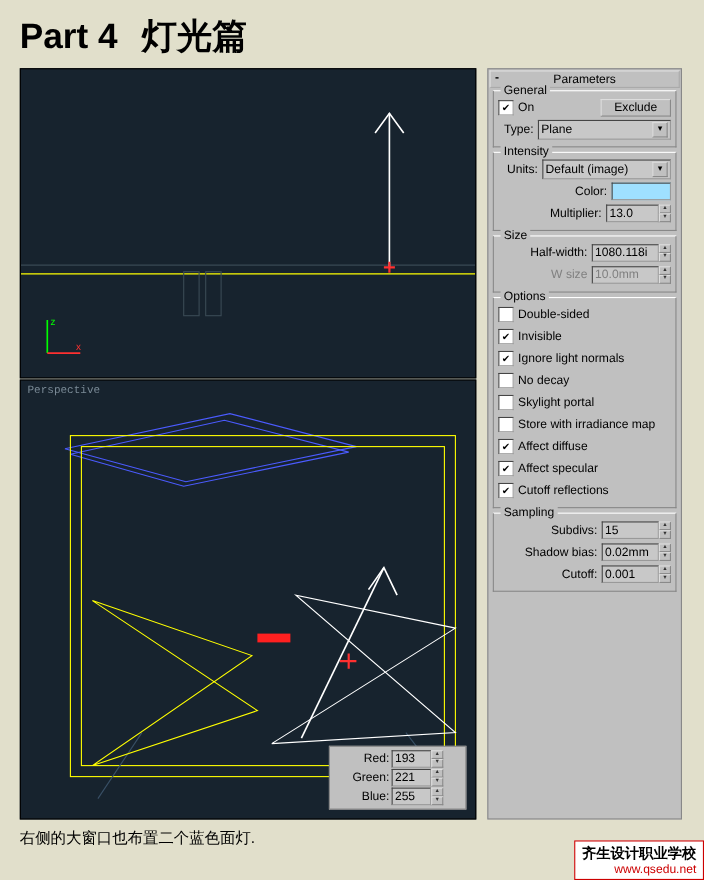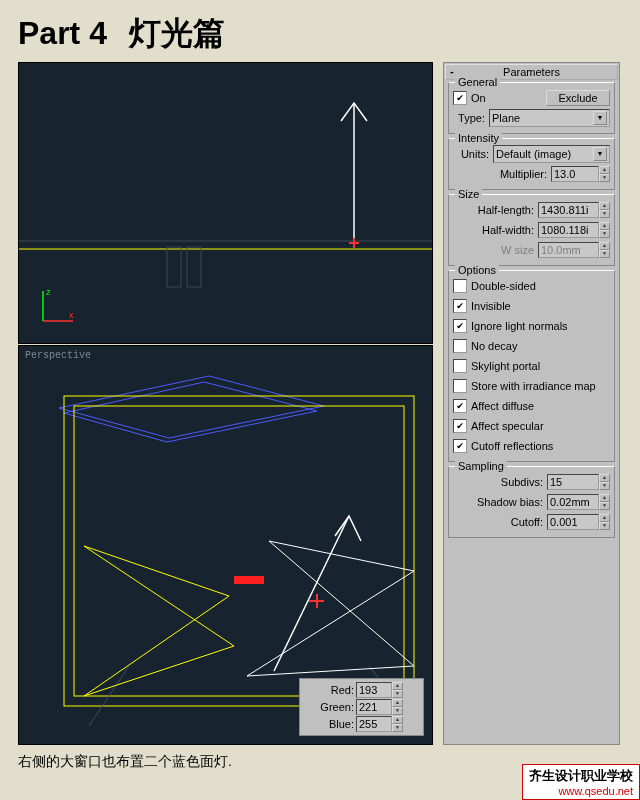--- a/index.html
+++ b/index.html
@@ -137,39 +137,35 @@
     <div class="group">
       <span class="group-title">Intensity</span>
       <div class="row">
         <span class="lbl" style="width:36px">Units:</span>
         <div class="dropdown">
             <span>Default (image)</span>
             <span class="arrow">▼</span>
           </div>
       </div>
       <div class="row">
+        <span class="lbl-r">Color:</span>
+        <div class="swatch" style="background:#9FE0FF"></div>
+      </div>
+      <div class="row">
         <span class="lbl-r">Multiplier:</span>
         <input class="txt" style="width: 42px;" value="13.0">
           <span class="spin">
             <span>▲</span>
             <span>▼</span>
           </span>
       </div>
     </div>
 
     <div class="group">
       <span class="group-title">Size</span>
-      <div class="row">
-          <span class="lbl-r">Half-length:</span>
-          <input class="txt" style="width: 55px;" value="1430.811i">
-          <span class="spin">
-            <span>▲</span>
-            <span>▼</span>
-          </span>
-        </div>
       <div class="row">
           <span class="lbl-r">Half-width:</span>
           <input class="txt" style="width: 55px;" value="1080.118i">
           <span class="spin">
             <span>▲</span>
             <span>▼</span>
           </span>
         </div>
       <div class="row">
           <span class="lbl-r" style="color:#808080">W size</span>

